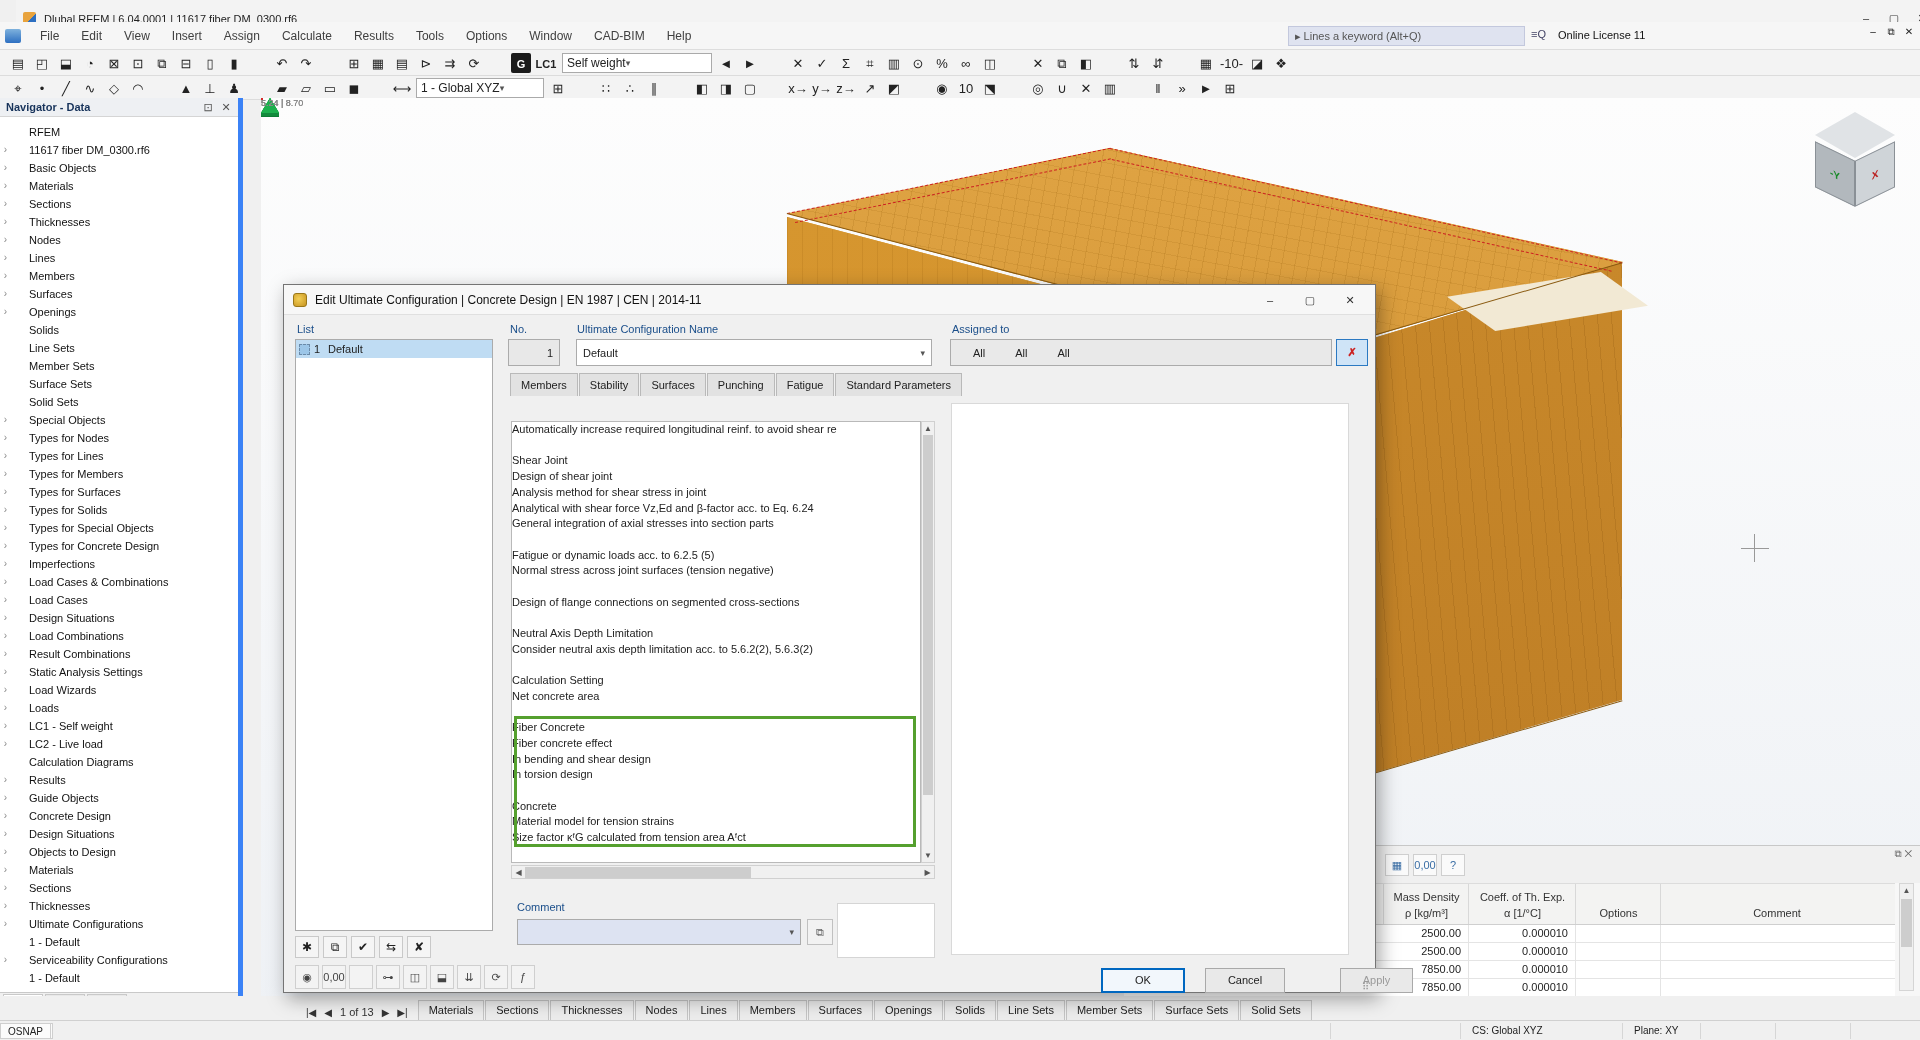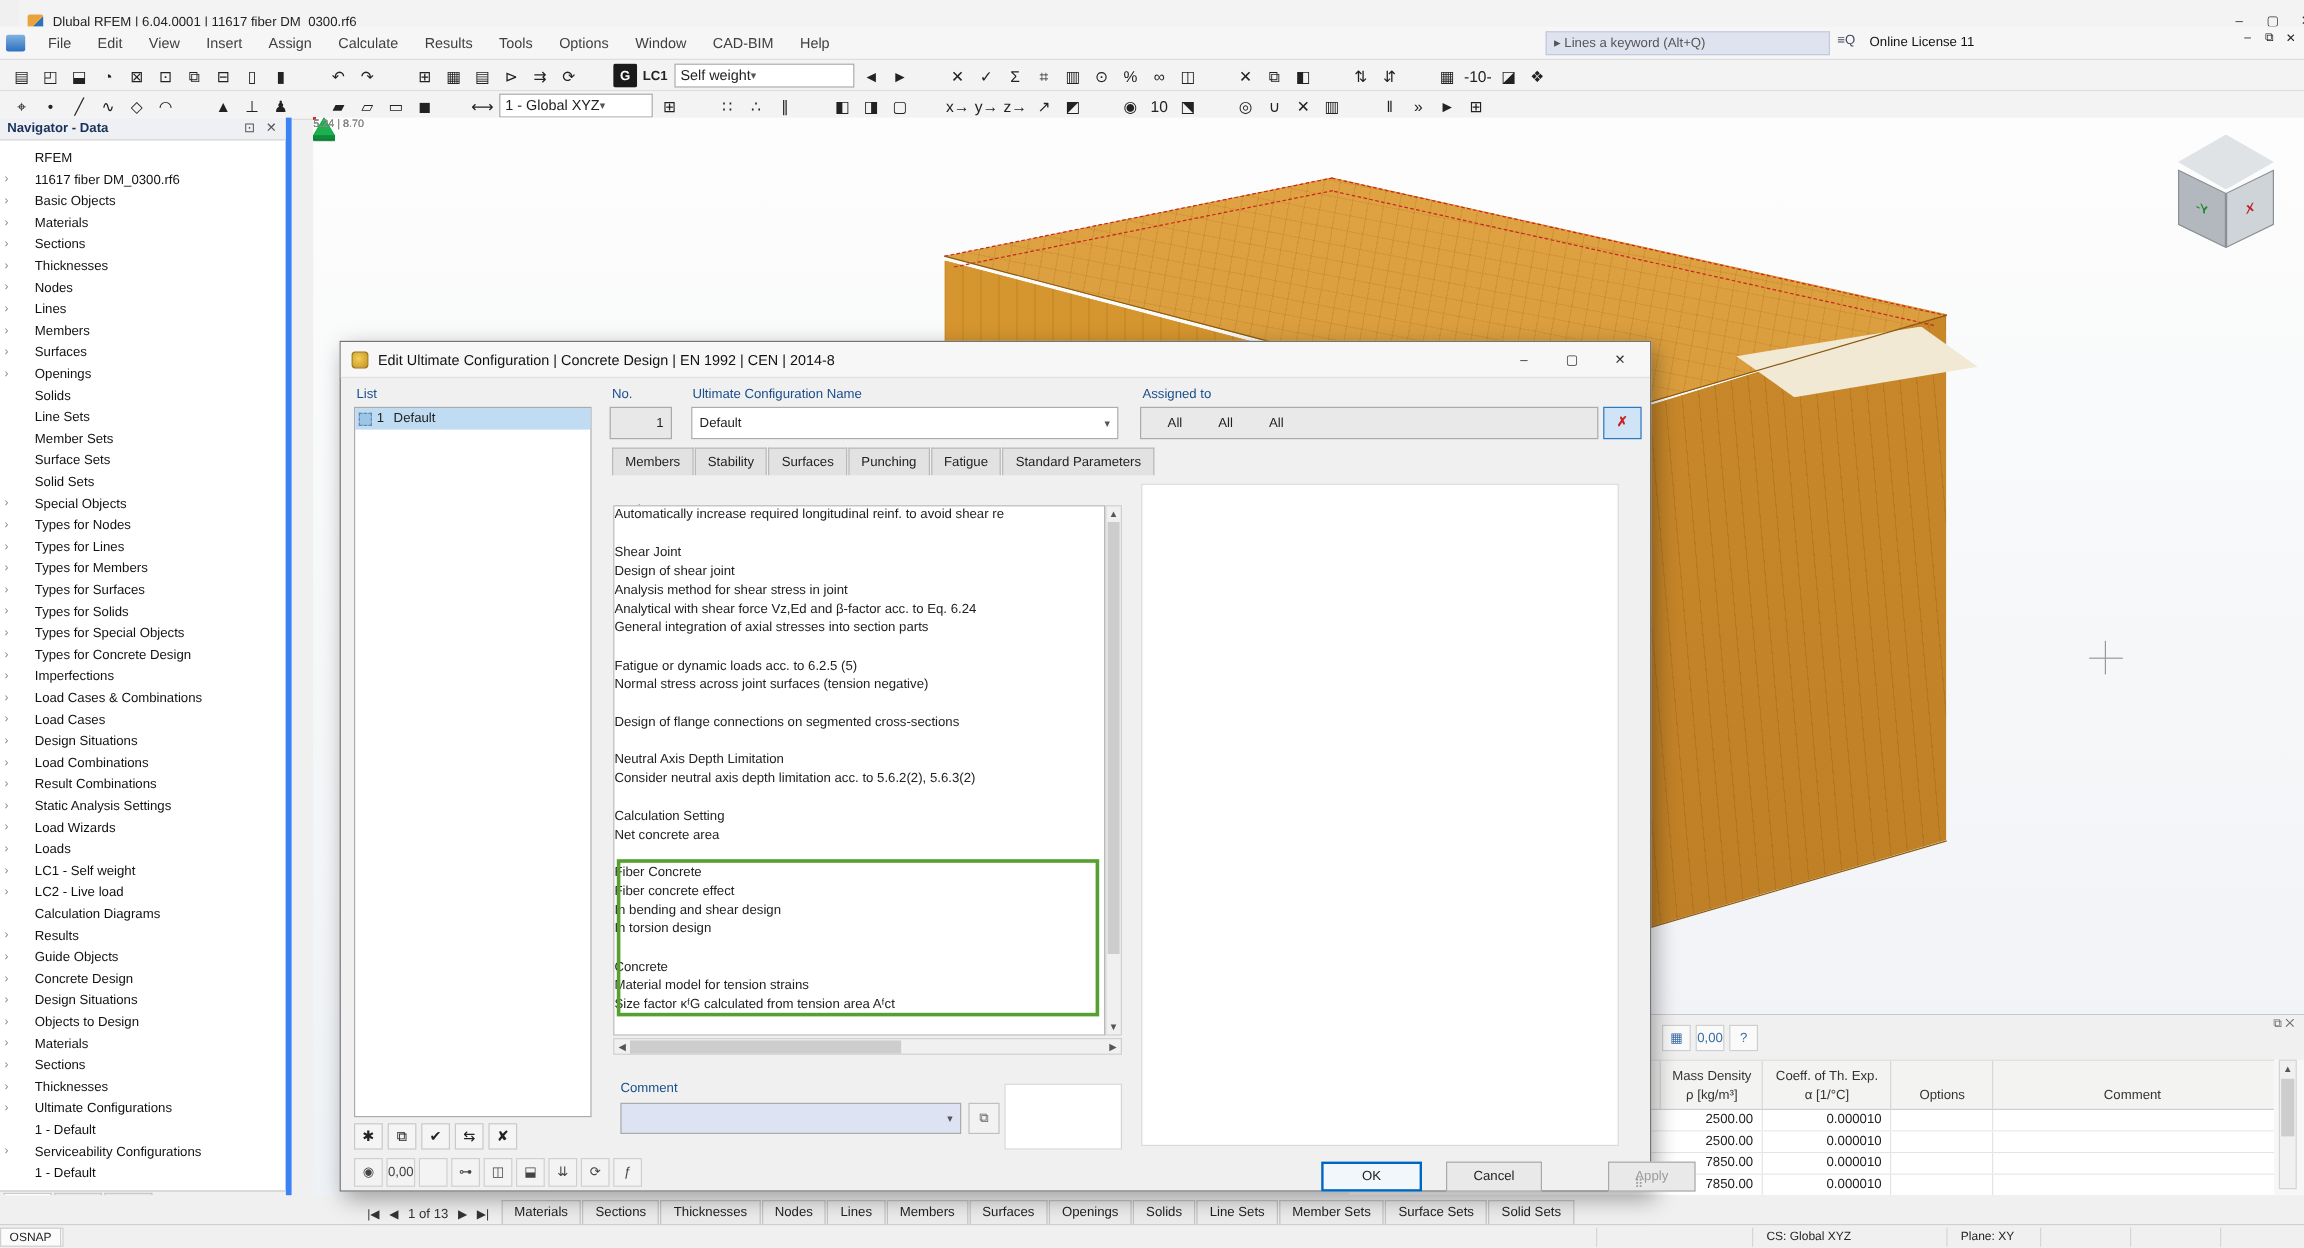--- a/index.html
+++ b/index.html
@@ -697,21 +697,21 @@
   <span class="sdiv" style="left:1622px"></span>
   <span class="sinfo" style="left:1634px">Plane: XY</span>
   <span class="sdiv" style="left:1700px"></span>
     <span class="sdiv" style="left:1775px"></span>
     <span class="sdiv" style="left:1850px"></span>
 </div>
 
 <div class="abs" id="dialog">
   <div id="dlg-title">
     <div id="dlg-icon"></div>
-    <span id="dlg-title-text">Edit Ultimate Configuration | Concrete Design | EN 1992 | CEN | 2014-8</span>
+    <span id="dlg-title-text">Edit Ultimate Configuration | Concrete Design | EN 1987 | CEN | 2014-11</span>
     <span class="dctl" style="right:92px">–</span>
     <span class="dctl" style="right:52px">▢</span>
     <span class="dctl" style="right:12px">✕</span>
   </div>
 
   <span class="dlbl" style="left:13px;top:38px">List</span>
   <div id="dlg-list">
     <div class="litem">
       <span class="chk"></span>
       <span class="no">1</span>

